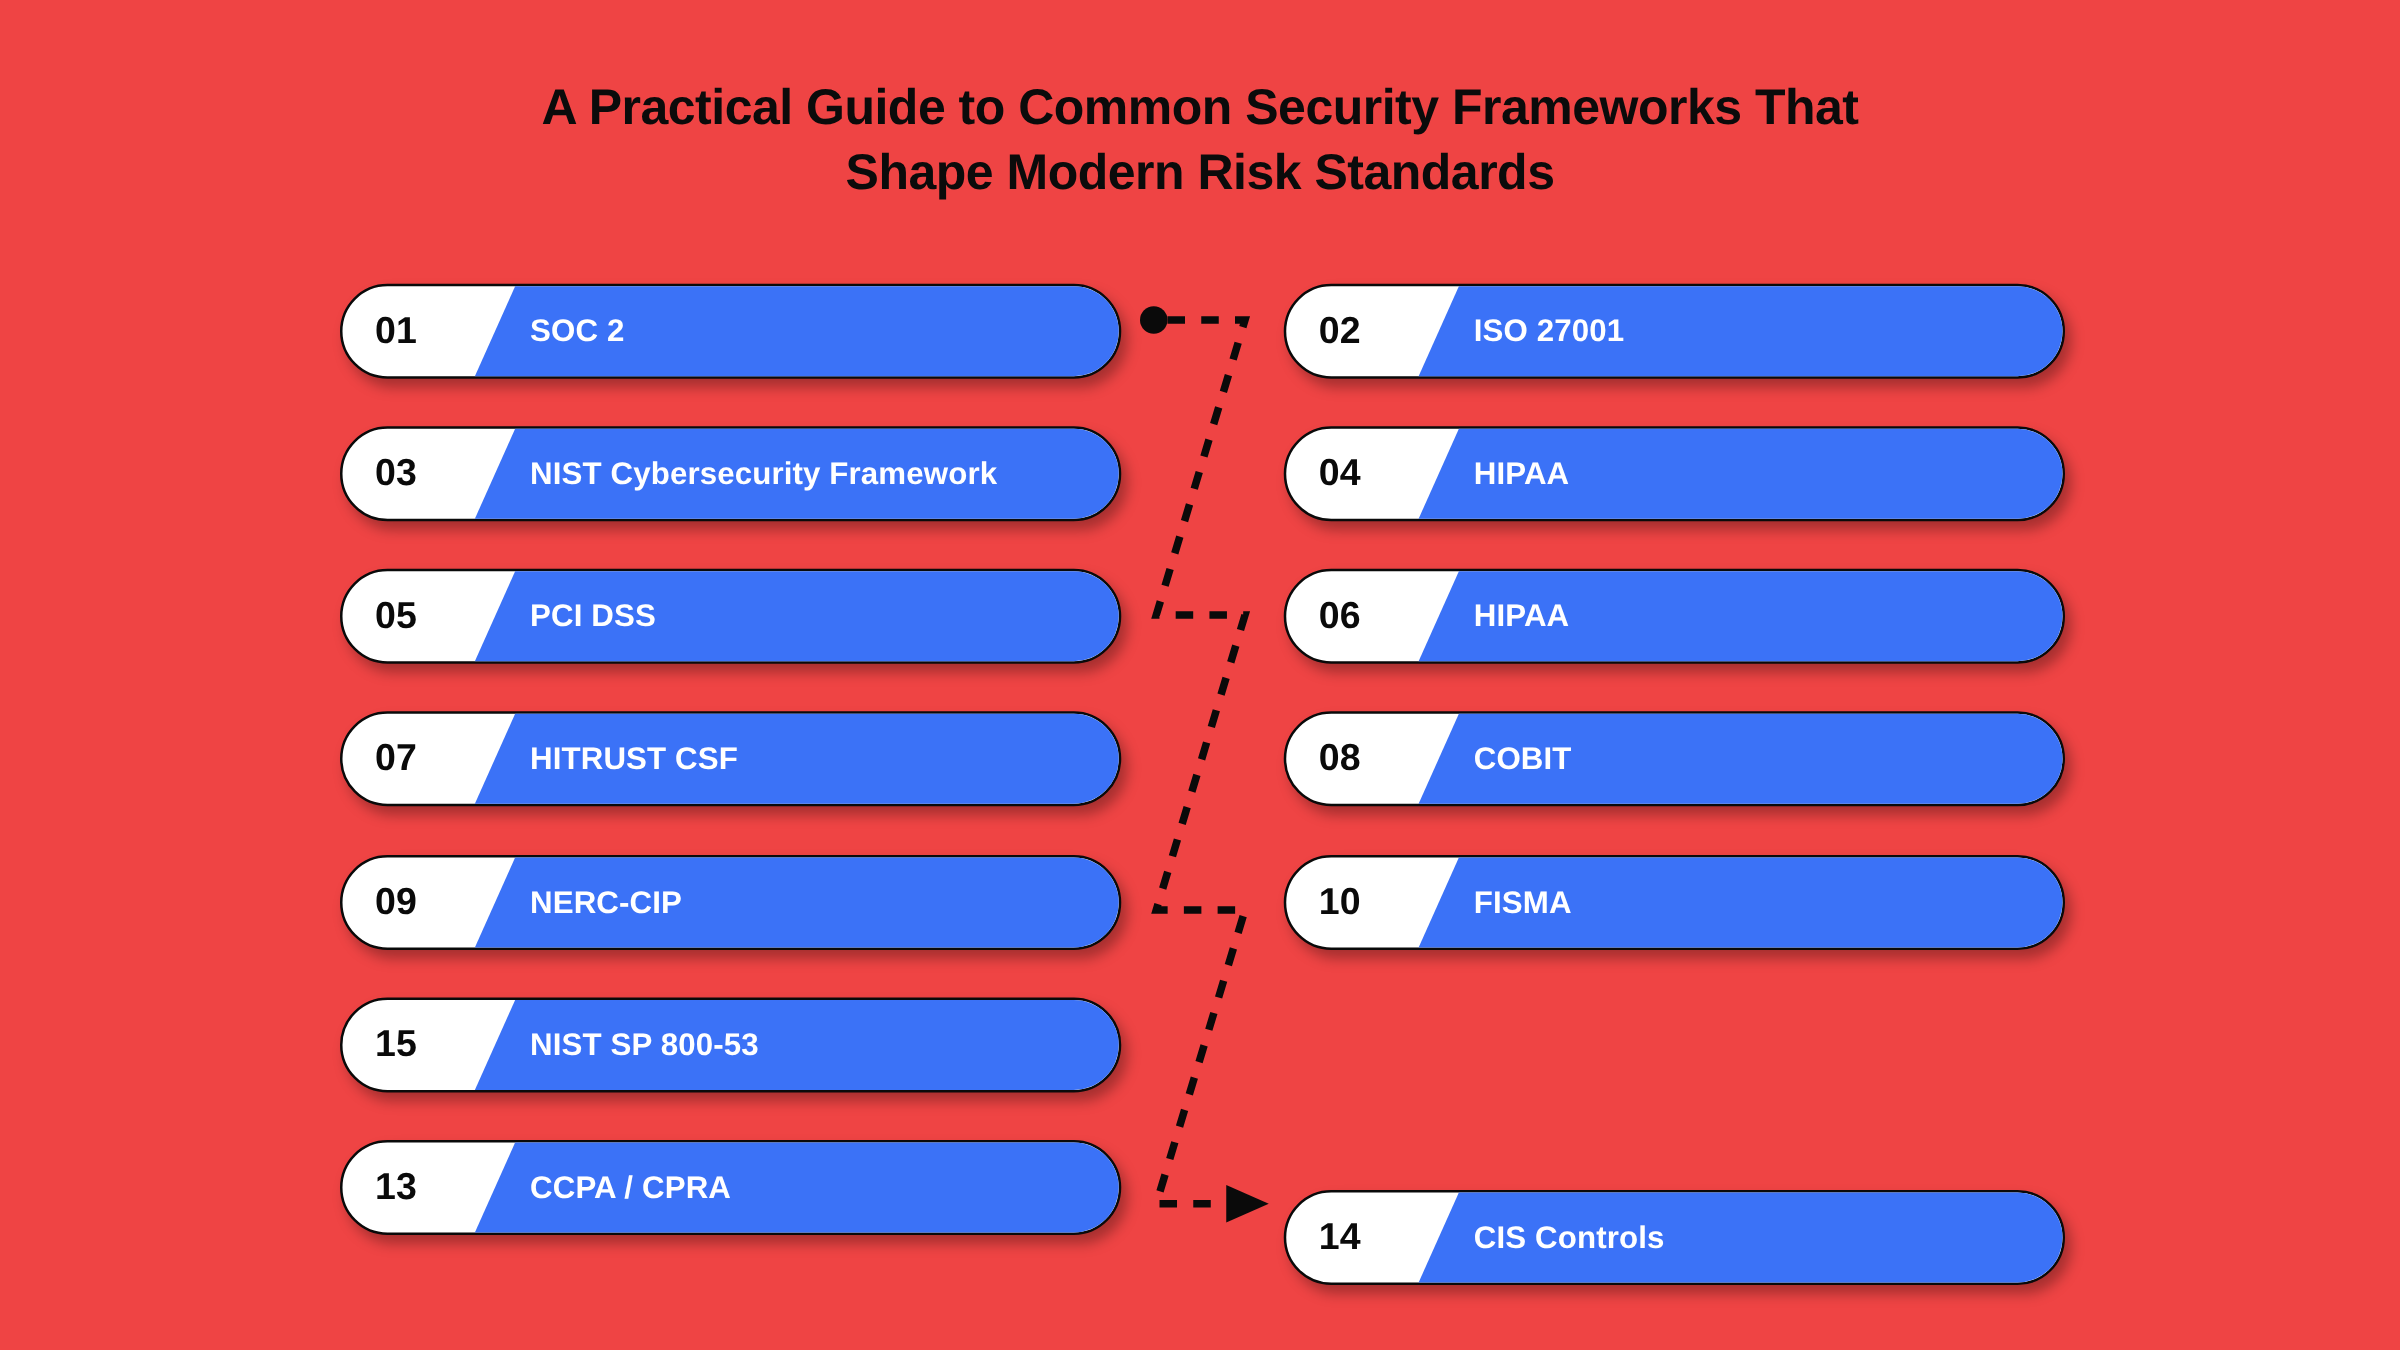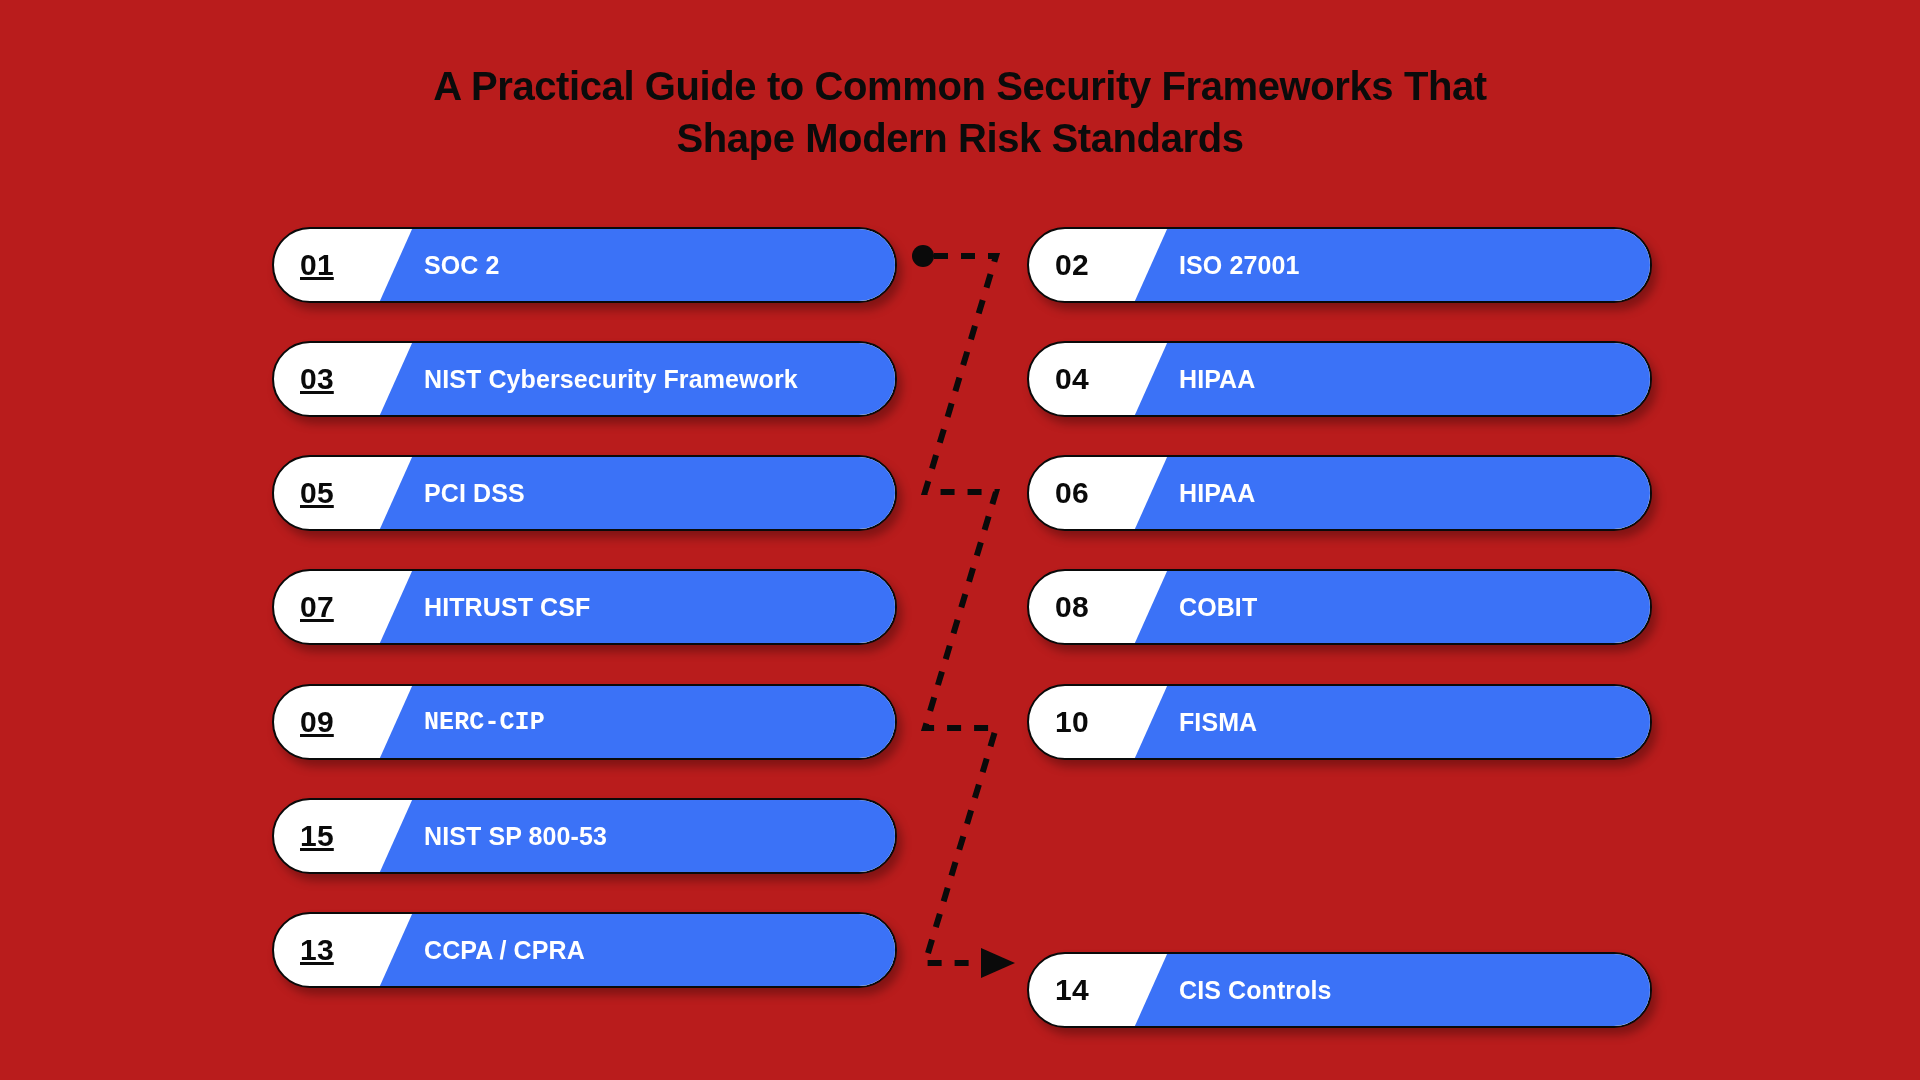--- a/index.html
+++ b/index.html
@@ -104,41 +104,41 @@
     white-space: nowrap;
   }
 
   
   .col-left  { left: 272px; width: 625px; }
   .col-right { left: 1027px; width: 625px; }
 
   .col-left  .pill-fill { left: 105px; }
   .col-right .pill-fill { left: 105px; }
 
-  .col-left  .pill-num  { left: 28px; text-decoration: underline; }
+  .col-left  .pill-num  { left: 28px; }
   .col-right .pill-num  { left: 28px; }
 
   .col-left  .pill-label  { left: 152px; }
   .col-right .pill-label  { left: 152px; }
 
   
   #connector {
     position: absolute;
     left: 0;
     top: 0;
     width: 1920px;
     height: 1080px;
     z-index: 5;
     pointer-events: none;
   }
 </style>
 </head>
 <body>
 
-<div id="canvas" style="background: #b91c1c;">
+<div id="canvas" style="background: #ef4444;">
 
   <div id="title" style="color: rgb(11, 11, 11);">A Practical Guide to Common Security Frameworks That
 Shape Modern Risk Standards</div>
 
   <div class="pill col-left" style="top:227px;">
     <div class="pill-shadow"></div>
     <div class="pill-body" style="border-color: rgb(10, 10, 10);">
       <div class="pill-fill" style="background: rgb(59, 114, 247); clip-path: polygon(34px 0px, 100% 0px, 100% 100%, 0px 100%);"></div>
     </div>
     <div class="pill-num" style="color: rgb(10, 10, 10);">01</div>
@@ -171,21 +171,21 @@
     <div class="pill-num" style="color: rgb(10, 10, 10);">07</div>
     <div class="pill-label" style="color: rgb(255, 255, 255);">HITRUST CSF</div>
   </div>
 
   <div class="pill col-left" style="top:684px;">
     <div class="pill-shadow"></div>
     <div class="pill-body" style="border-color: rgb(10, 10, 10);">
       <div class="pill-fill" style="background: rgb(59, 114, 247); clip-path: polygon(34px 0px, 100% 0px, 100% 100%, 0px 100%);"></div>
     </div>
     <div class="pill-num" style="color: rgb(10, 10, 10);">09</div>
-    <div class="pill-label" style="color: rgb(255, 255, 255); font-family: Liberation Mono, monospace;">NERC-CIP</div>
+    <div class="pill-label" style="color: rgb(255, 255, 255);">NERC-CIP</div>
   </div>
 
   <div class="pill col-left" style="top:798px;">
     <div class="pill-shadow"></div>
     <div class="pill-body" style="border-color: rgb(10, 10, 10);">
       <div class="pill-fill" style="background: rgb(59, 114, 247); clip-path: polygon(34px 0px, 100% 0px, 100% 100%, 0px 100%);"></div>
     </div>
     <div class="pill-num" style="color: rgb(10, 10, 10);">15</div>
     <div class="pill-label" style="color: rgb(255, 255, 255);">NIST SP 800-53</div>
   </div>

